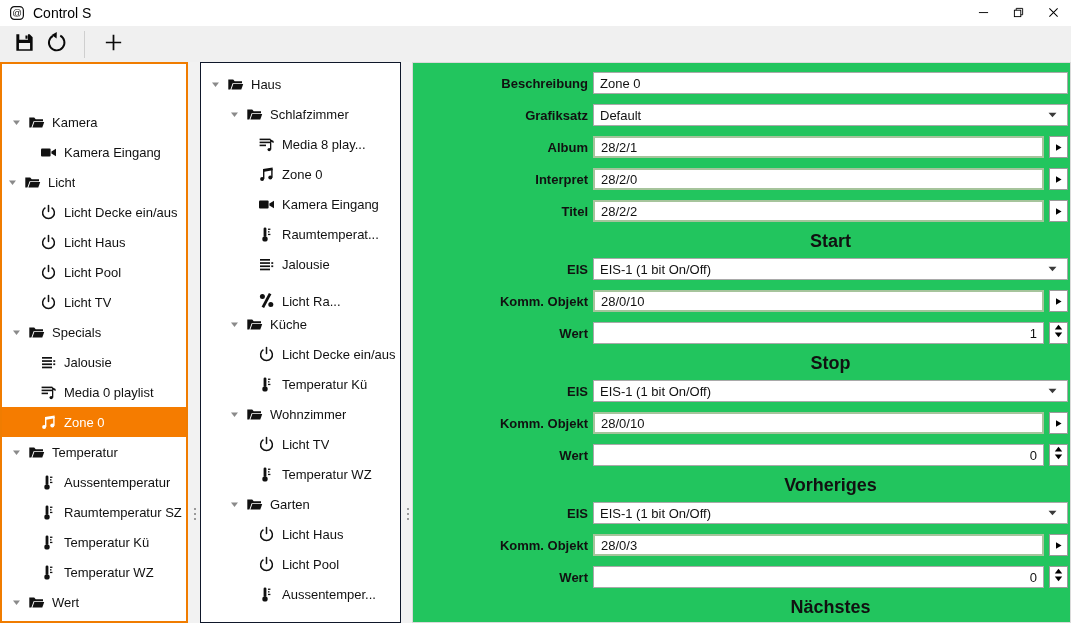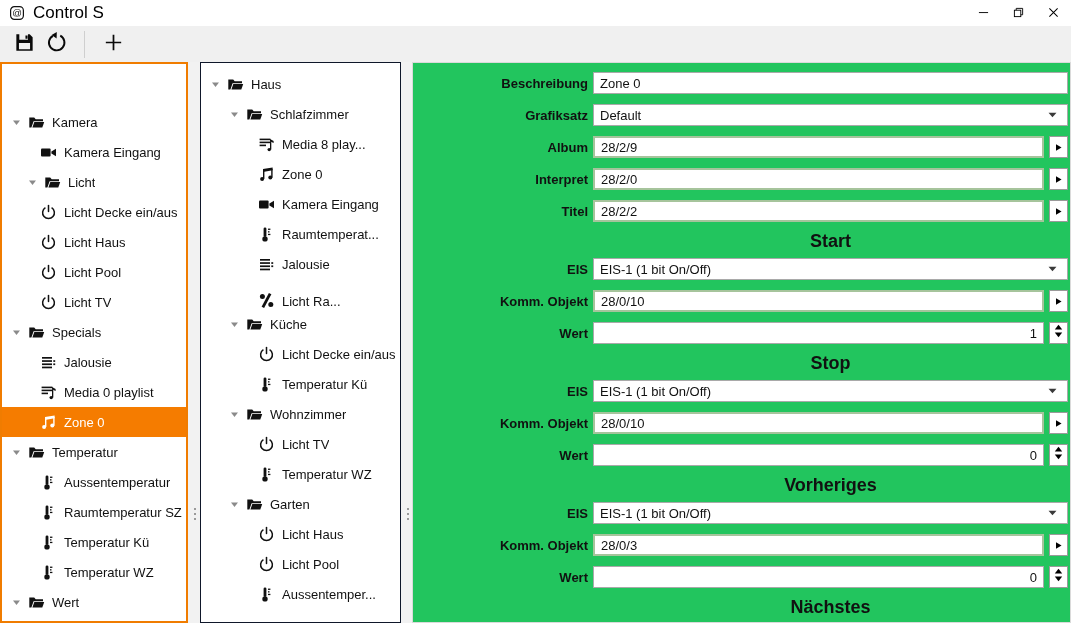--- a/index.html
+++ b/index.html
@@ -4,21 +4,21 @@
 <style>
   html,body{margin:0;padding:0;width:1071px;height:623px;overflow:hidden;
     font-family:"Liberation Sans",sans-serif;background:#f2f2f2;}
   .window{position:relative;width:1071px;height:623px;background:#f2f2f2;}
 
   
   .titlebar{position:absolute;top:0;left:0;right:0;height:26px;background:#fff;
     display:flex;align-items:center;}
   .app-icon{width:16px;height:16px;margin-left:9px;color:#111;flex:none;display:flex;}
   .app-icon svg{width:16px;height:16px;}
-  .title-text{font-size:17px;color:#000;margin-left:8px;}
+  .title-text{font-size:14px;color:#000;margin-left:8px;}
   .win-buttons{margin-left:auto;display:flex;height:100%;}
   .win-btn{width:35px;height:26px;display:flex;align-items:center;justify-content:center;color:#000;}
   .win-btn svg{width:11px;height:11px;}
 
   
   .toolbar{position:absolute;top:26px;left:0;right:0;height:36px;background:#f0f0f0;
     display:flex;align-items:center;padding-left:8px;box-sizing:border-box;}
   .tool-btn{width:32px;height:32px;display:flex;align-items:center;justify-content:center;color:#0a0a0a;}
   .tool-btn svg{width:23px;height:23px;}
   .tool-sep{width:1px;height:27px;background:#cfcfcf;margin:0 12px;flex:none;}
@@ -134,21 +134,21 @@
       </div>
       <div class="tree-row" style="padding-left: 27px;">
         <span class="tree-icon noexp">
           <svg viewBox="0 0 17 17" fill="currentColor">
             <rect x="1" y="4.6" width="9.6" height="7.8" rx="1"></rect>
             <path d="M11.4 7.4 L16 4.8 V12.2 L11.4 9.6 Z"></path>
           </svg>
         </span>
         <span class="tree-label">Kamera Eingang</span>
       </div>
-      <div class="tree-row" style="padding-left: 24px;">
+      <div class="tree-row" style="padding-left: 4px;">
         <span class="expander">
           <svg viewBox="0 0 12 12" fill="currentColor">
             <path d="M2.2 3.8 H9.8 L6 8.6 Z"></path>
           </svg>
         </span>
         <span class="tree-icon">
           <svg viewBox="0 0 17 17" fill="currentColor">
             <path d="M1.3 13.6 V3.4 H6.2 L7.7 5.3 H15 V7.2 H5.6 L3.4 13.6 Z"></path>
             <path d="M4.4 13.6 L6.3 8.1 H16.2 L14.3 13.6 Z"></path>
           </svg>
@@ -571,21 +571,21 @@
           <span class="arrow">
             <svg viewBox="0 0 10 6" fill="currentColor">
               <path d="M0.6 0.6 H9.4 L5 5.4 Z"></path>
             </svg>
           </span>
         </div>
       </div>
       <div class="f-row">
         <div class="f-label">Album</div>
         <div class="fld green grow">
-          <span class="val">28/2/9</span>
+          <span class="val">28/2/1</span>
         </div>
         <div class="btn19">
           <span><svg viewBox="0 0 10 10" fill="currentColor">
               <path d="M2.2 1.4 L8.4 5 L2.2 8.6 Z"></path>
             </svg></span>
         </div>
       </div>
       <div class="f-row">
         <div class="f-label">Interpret</div>
         <div class="fld green grow">

